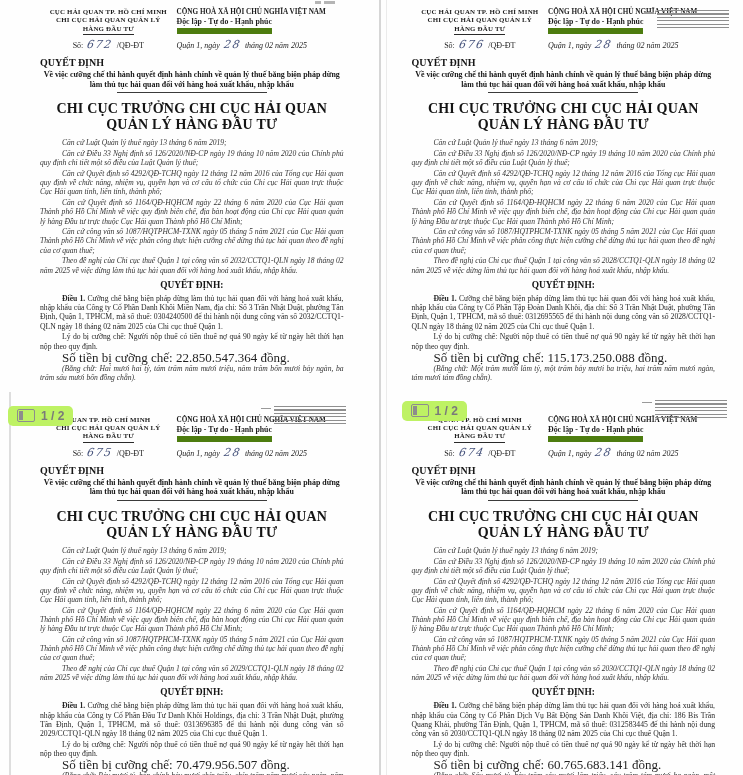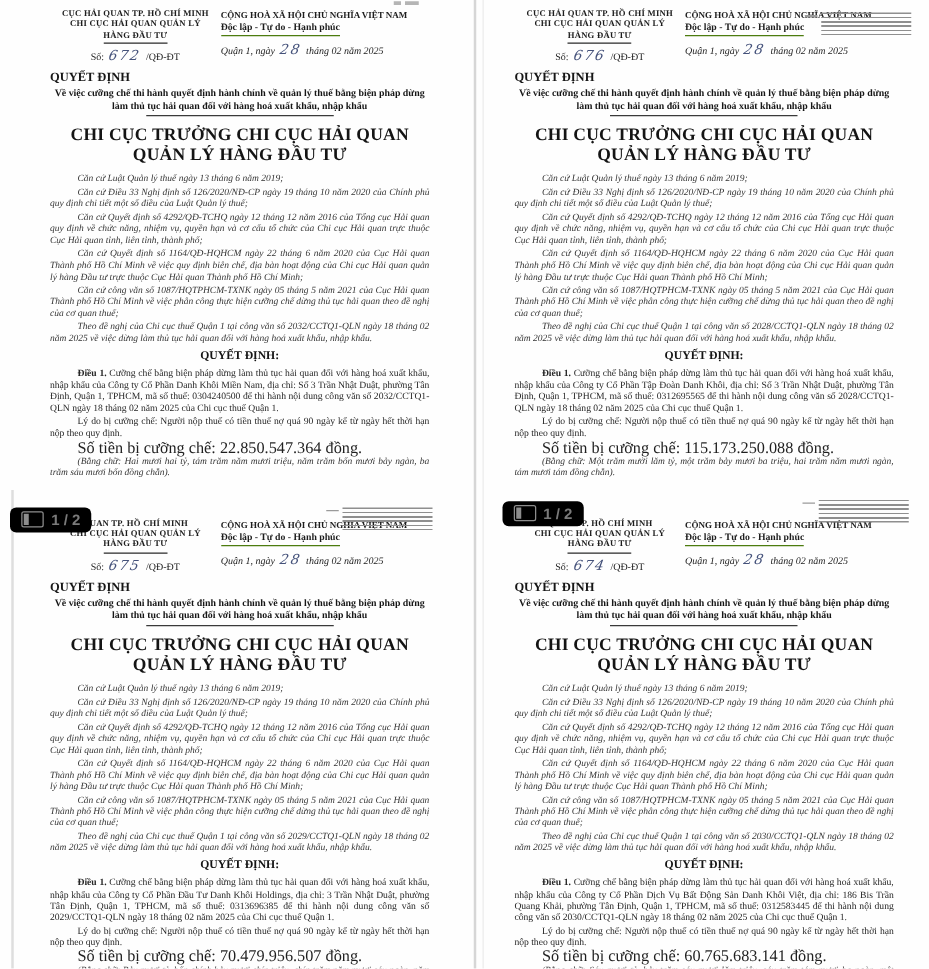--- a/index.html
+++ b/index.html
@@ -14,21 +14,21 @@
 
   
   .head{display:flex;}
   .head-left{width:45%;text-align:center;}
   .head-right{width:55%;text-align:left;}
   .org-line{font-weight:bold;font-size:6.9px;line-height:8.4px;color:#1d1d1d;letter-spacing:.2px;}
   .org-underline{display:inline-block;border-bottom:1px solid #2a2a2a;padding-bottom:1px;}
   .so-line{margin-top:6px;font-size:8px;color:#222;}
   .nat-line1{font-weight:bold;font-size:7.2px;line-height:9px;color:#1d1d1d;}
   .nat-line2{font-weight:bold;font-size:7.8px;line-height:10px;color:#1d1d1d;}
-  .nat-underline{display:inline-block;border-bottom:1px solid #4d7c0f;padding-bottom:1px;}
+  .nat-underline{display:inline-block;border-bottom:6px solid #4d7c0f;padding-bottom:1px;}
   .date-line{margin-top:7px;font-size:8px;font-style:italic;color:#222;}
   .handwrite{display:inline-block;font-family:"DejaVu Serif",serif;font-style:italic;
              color:#44517a;font-size:11px;line-height:8px;transform:skewX(-10deg);
              letter-spacing:1.5px;padding:0 2px;}
 
   
   .title{text-align:left;font-weight:bold;font-size:10px;margin-top:7px;color:#161616;}
   .subtitle{text-align:center;font-weight:bold;font-size:7.9px;line-height:9.6px;margin-top:2px;color:#161616;}
   .subtitle-rule{width:150px;border-top:1px solid #3a3a3a;margin:3px auto 2px auto;}
   .issuer{text-align:center;font-weight:bold;font-size:14px;margin:8px 0 5px 0;color:#141414;letter-spacing:.2px;}
@@ -37,21 +37,21 @@
   p{margin:0 0 1px 0;}
   .recital{font-style:italic;font-size:7.6px;line-height:9.2px;text-align:justify;
            text-indent:22px;color:#333;margin-top:1.5px;}
   .decision-heading{text-align:center;font-weight:bold;font-size:9.4px;margin:5px 0 4px 0;color:#141414;}
   .body-par{font-size:7.7px;line-height:9.3px;text-align:justify;text-indent:22px;color:#262626;margin-top:1.5px;}
   .amount-par{font-size:13px;line-height:9.5px;text-indent:22px;color:#1f1f1f;margin-top:1.5px;}
   .article-label{font-weight:bold;}
 
   
   .badge{position:absolute;display:flex;align-items:center;gap:6px;
-         background:#000000;border-radius:5px;padding:3px 9px;z-index:5;
+         background:#bef264;border-radius:5px;padding:3px 9px;z-index:5;
          font-family:"Liberation Sans",sans-serif;font-weight:bold;font-size:12px;color:#7a7a7a;}
   .cell-2 .badge{left:8px;top:18px;}
   .cell-3 .badge{left:30px;top:13px;}
   .badge-icon{position:relative;width:16px;height:11px;border:1.5px solid #8d8d8d;border-radius:2px;}
   .badge-icon::before{content:"";position:absolute;left:1px;top:1px;bottom:1px;width:4px;background:#8d8d8d;}
 
   
   .stamp{position:absolute;z-index:4;display:flex;gap:3px;align-items:flex-start;}
   .cell-1 .stamp{right:14px;top:10px;}
   .cell-2 .stamp{right:26px;top:18px;}

